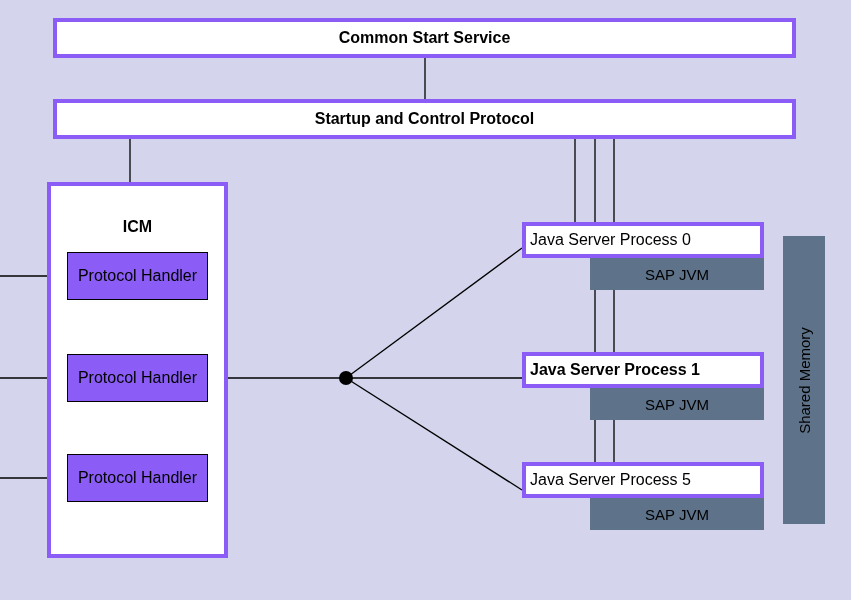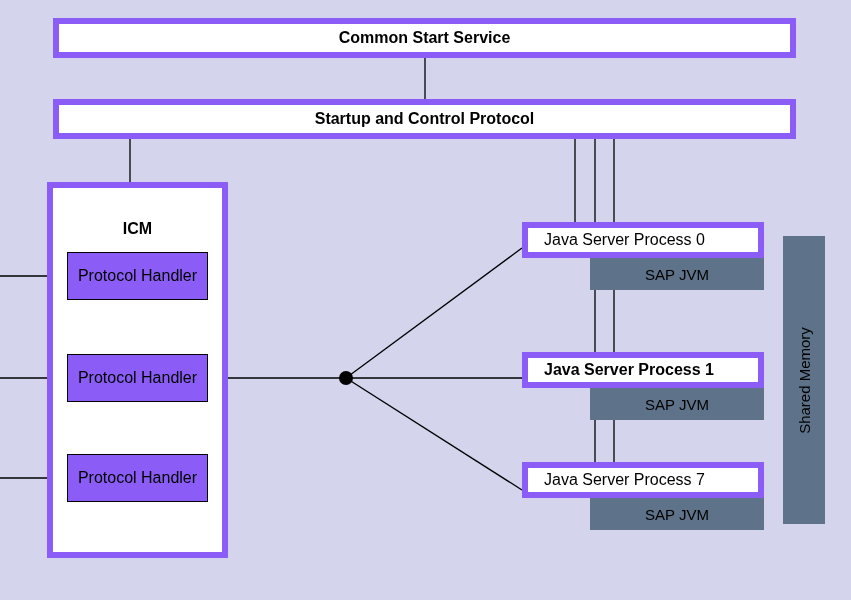--- a/index.html
+++ b/index.html
@@ -6,28 +6,28 @@
 body{
   background:#d4d4ed;
   width:851px;
   height:600px;
   position:relative;
   font-family:"Segoe UI",Arial,sans-serif;
   color:#000;
 }
 .box{
   background:#fff;
-  border:6px solid #8b5cf6;
+  border:4px solid #8b5cf6;
   position:absolute;
   display:flex;
   align-items:center;
   box-sizing:border-box;
 }
 .box.center{justify-content:center}
-.box.pad{padding-left:16px}
+.box.pad{padding-left:4px}
 .proto{
   background:#8b5cf6;
   border:1px solid #000;
   position:absolute;
   display:flex;
   align-items:center;
   justify-content:center;
   box-sizing:border-box;
 }
 .jvm{
@@ -128,17 +128,17 @@
 </div>
 
 <div class="box pad" style="left:522px;top:352px;width:242px;height:36px">
   <span class="txt" style="font-weight:700">Java Server Process 1</span>
 </div>
 <div class="jvm" style="left:590px;top:388px;width:174px;height:32px">
   <span style="font-size:15px">SAP JVM</span>
 </div>
 
 <div class="box pad" style="left:522px;top:462px;width:242px;height:36px">
-  <span class="txt" style="font-weight:400">Java Server Process 7</span>
+  <span class="txt" style="font-weight:400">Java Server Process 5</span>
 </div>
 <div class="jvm" style="left:590px;top:498px;width:174px;height:32px">
   <span style="font-size:15px">SAP JVM</span>
 </div>
 
 </body></html>

